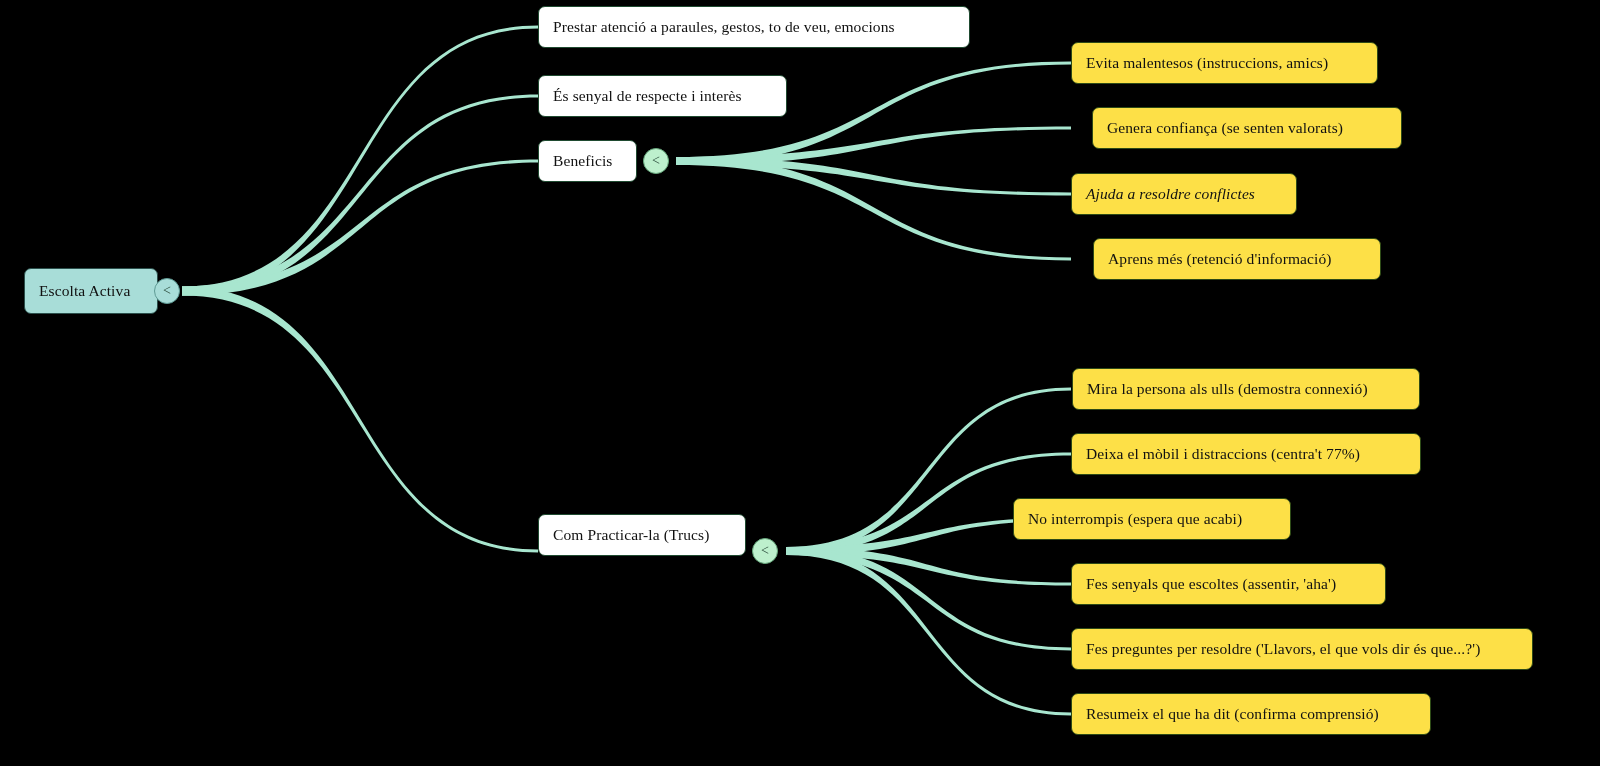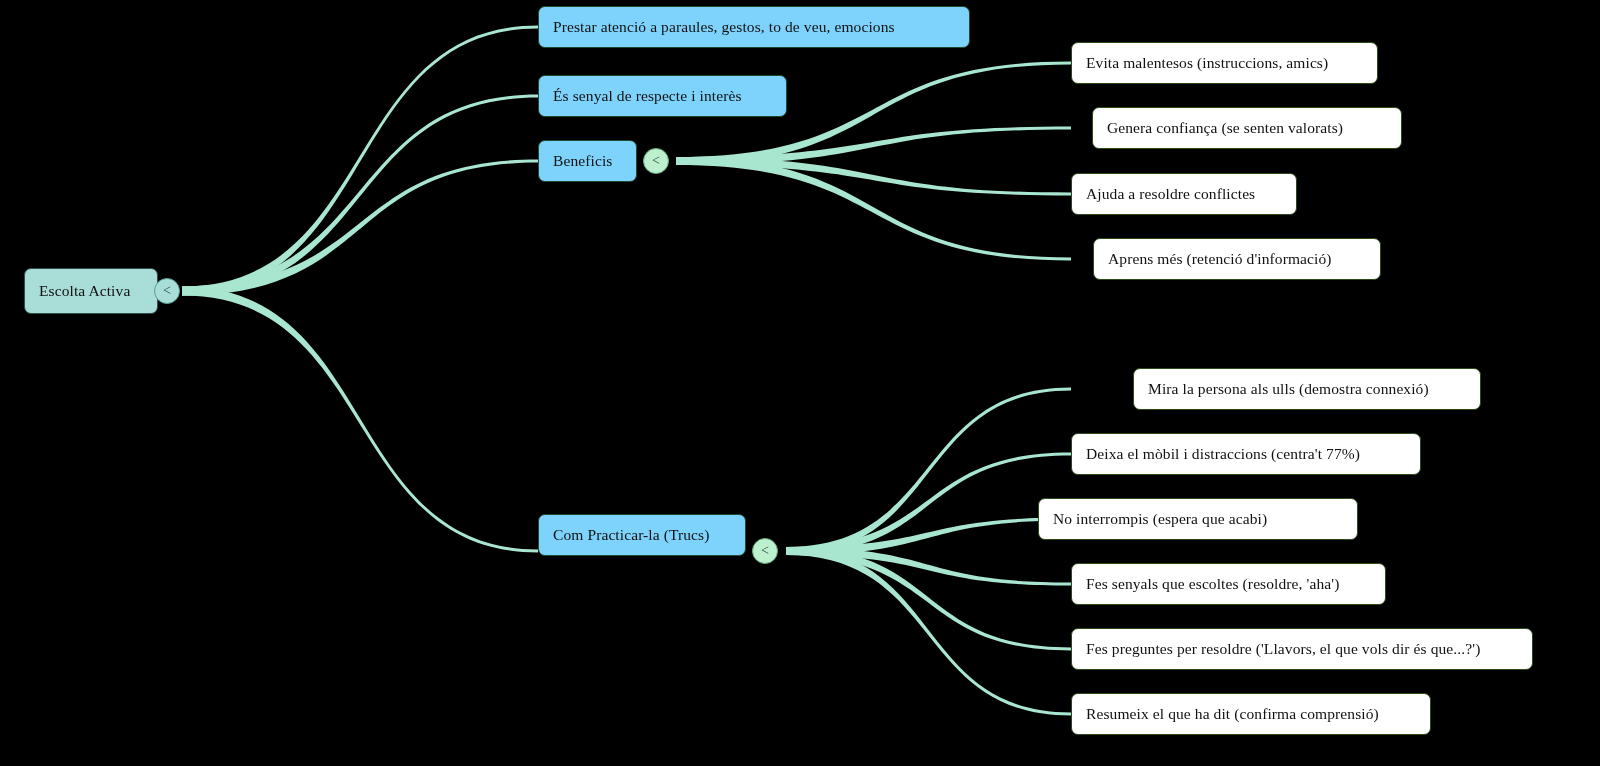--- a/index.html
+++ b/index.html
@@ -40,25 +40,25 @@
     color: #111111;
     font-size: 15.5px;
     line-height: 1;
     letter-spacing: 0.1px;
   }
   .node.root {
     background: #a8ddd8;
     border-color: #2b4f4b;
   }
   .node.branch {
-    background: #7dd3fc;
+    background: #ffffff;
     border-color: #1f4a30;
   }
   .node.leaf {
-    background: #ffffff;
+    background: #fde047;
     border-color: #2d4a16;
   }
   .node-label {
     display: block;
   }
   .toggle {
     position: absolute;
     box-sizing: border-box;
     width: 26px;
     height: 26px;
@@ -125,45 +125,45 @@
   <div class="toggle branch-toggle" id="toggle-b3" style="left:643px; top:148px;">
     <span>&lt;</span>
   </div>
 
   <div class="node leaf" id="leaf-b3-0" style="left:1071px; top:42px; width:307px; height:42px;">
     <span class="node-label">Evita malentesos (instruccions, amics)</span>
   </div>
   <div class="node leaf" id="leaf-b3-1" style="left:1071px; top:107px; width:310px; height:42px;margin-left:21px;">
     <span class="node-label">Genera confiança (se senten valorats)</span>
   </div>
-  <div class="node leaf" id="leaf-b3-2" style="left:1071px; top:173px; width:226px; height:42px;">
+  <div class="node leaf" id="leaf-b3-2" style="left:1071px; top:173px; width:226px; height:42px;font-style:italic;">
     <span class="node-label">Ajuda a resoldre conflictes</span>
   </div>
   <div class="node leaf" id="leaf-b3-3" style="left:1071px; top:238px; width:288px; height:42px;margin-left:22px;">
     <span class="node-label">Aprens més (retenció d'informació)</span>
   </div>
 
   <div class="node branch" id="node-b4" style="left:538px; top:514px; width:208px; height:42px;">
     <span class="node-label">Com Practicar-la (Trucs)</span>
   </div>
   <div class="toggle branch-toggle" id="toggle-b4" style="left:752px; top:538px;">
     <span>&lt;</span>
   </div>
 
-  <div class="node leaf" id="leaf-b4-0" style="left:1133px; top:368px; width:348px; height:42px;">
+  <div class="node leaf" id="leaf-b4-0" style="left:1072px; top:368px; width:348px; height:42px;">
     <span class="node-label">Mira la persona als ulls (demostra connexió)</span>
   </div>
   <div class="node leaf" id="leaf-b4-1" style="left:1071px; top:433px; width:350px; height:42px;">
     <span class="node-label">Deixa el mòbil i distraccions (centra't 77%)</span>
   </div>
-  <div class="node leaf" id="leaf-b4-2" style="left:1038px; top:498px; width:320px; height:42px;">
+  <div class="node leaf" id="leaf-b4-2" style="left:1013px; top:498px; width:278px; height:42px;">
     <span class="node-label">No interrompis (espera que acabi)</span>
   </div>
   <div class="node leaf" id="leaf-b4-3" style="left:1071px; top:563px; width:315px; height:42px;">
-    <span class="node-label">Fes senyals que escoltes (resoldre, 'aha')</span>
+    <span class="node-label">Fes senyals que escoltes (assentir, 'aha')</span>
   </div>
   <div class="node leaf" id="leaf-b4-4" style="left:1071px; top:628px; width:462px; height:42px;">
     <span class="node-label">Fes preguntes per resoldre ('Llavors, el que vols dir és que...?')</span>
   </div>
   <div class="node leaf" id="leaf-b4-5" style="left:1071px; top:693px; width:360px; height:42px;">
     <span class="node-label">Resumeix el que ha dit (confirma comprensió)</span>
   </div>
 
 </div>
 

